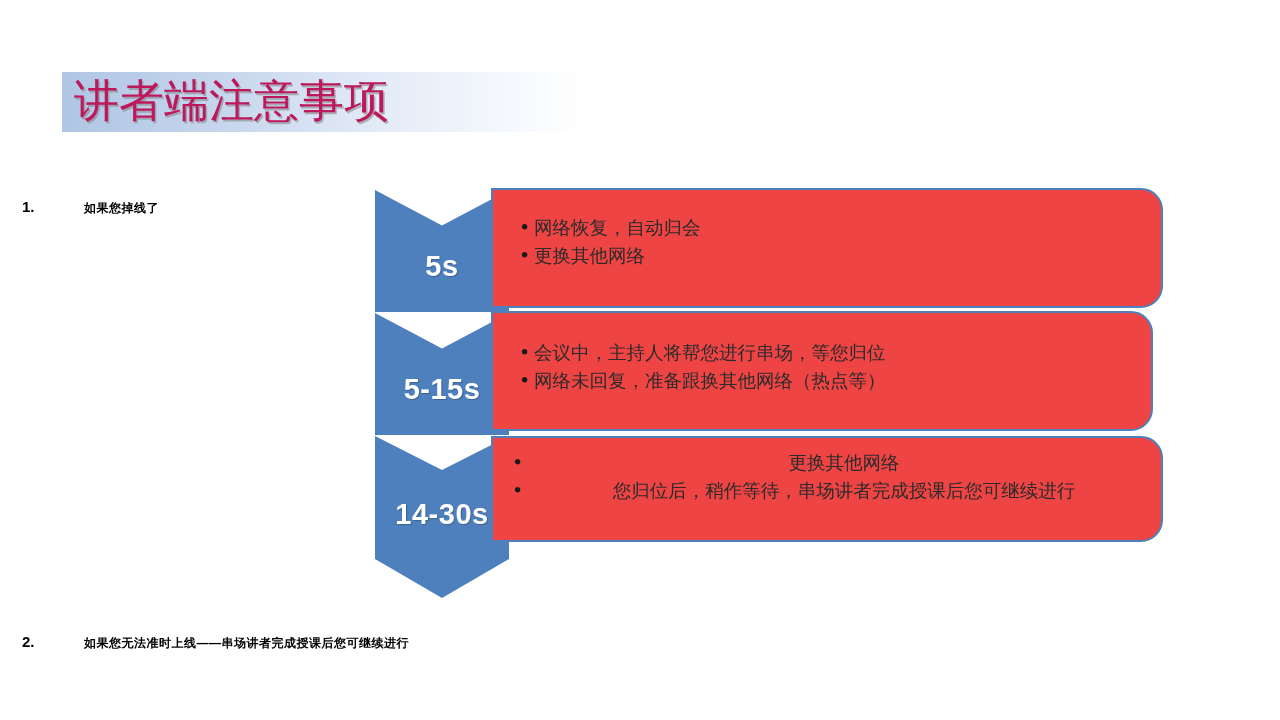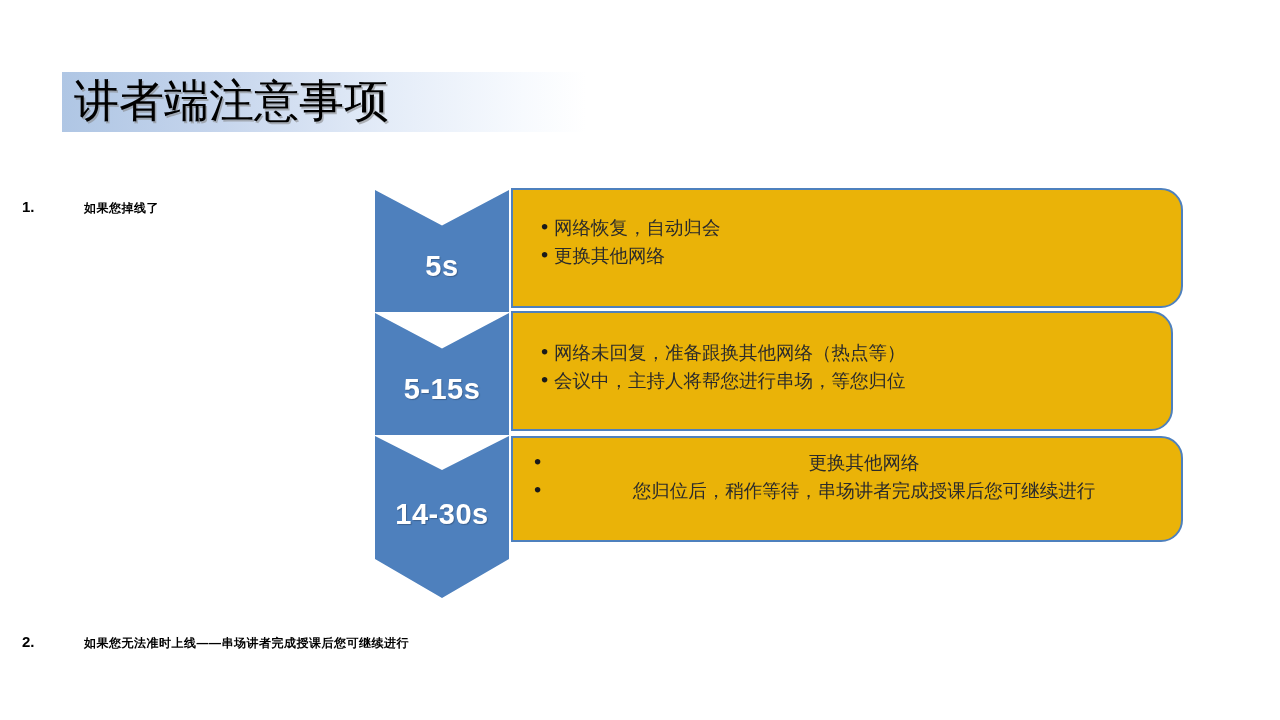--- a/index.html
+++ b/index.html
@@ -26,21 +26,21 @@
     height: 60px;
     background: linear-gradient(to right, #AFC6E4 0%, #C4D4EC 28%, #E4ECF8 62%, #F7FAFE 88%, #FFFFFF 100%);
   }
   #title-text {
     position: absolute;
     left: 74px;
     top: 70px;
     font-family: "Liberation Sans", "DejaVu Sans", sans-serif;
     font-size: 45px;
     line-height: 62px;
-    color: #000000;
+    color: #be185d;
     letter-spacing: 0px;
     text-shadow: 1.5px 1.5px 0.5px rgba(130,130,130,0.55);
     white-space: nowrap;
   }
 
   
   .num-item {
     position: absolute;
     font-family: "Liberation Sans", "DejaVu Sans", sans-serif;
     font-weight: bold;
@@ -99,23 +99,23 @@
     color: #FFFFFF;
     font-family: "Liberation Sans", "DejaVu Sans", sans-serif;
     font-size: 29px;
     font-weight: 700;
     letter-spacing: 0.5px;
     text-shadow: 1px 1px 1px rgba(40,60,90,0.45);
   }
 
   .content-box {
     position: absolute;
-    left: 511px;
+    left: 491px;
     box-sizing: border-box;
-    background: #eab308;
+    background: #ef4444;
     border: 2.2px solid #4E80BD;
     border-top-left-radius: 0;
     border-bottom-left-radius: 0;
     border-top-right-radius: 22px;
     border-bottom-right-radius: 22px;
   }
   .bullets {
     margin: 0;
     padding: 0;
     list-style: none;
@@ -164,22 +164,22 @@
     </div>
   </div>
 
   <div class="flow-row">
     <div class="chev-wrap" style="top:313px;height:122px;">
       <div class="chev notch" style="height:122px;"></div>
       <div class="chev-label" style="top:60px;">5-15s</div>
     </div>
     <div class="content-box" style="top:311px;width:662px;height:120px;">
       <ul class="bullets" style="margin-top:26px;margin-left:26px;">
+        <li>会议中，主持人将帮您进行串场，等您归位</li>
         <li>网络未回复，准备跟换其他网络（热点等）</li>
-        <li>会议中，主持人将帮您进行串场，等您归位</li>
       </ul>
     </div>
   </div>
 
   <div class="flow-row">
     <div class="chev-wrap" style="top:436px;height:162px;">
       <div class="chev notch-point" style="height:162px;"></div>
       <div class="chev-label" style="top:62px;">14-30s</div>
     </div>
     <div class="content-box" style="top:436px;width:672px;height:106px;text-align:center;">

